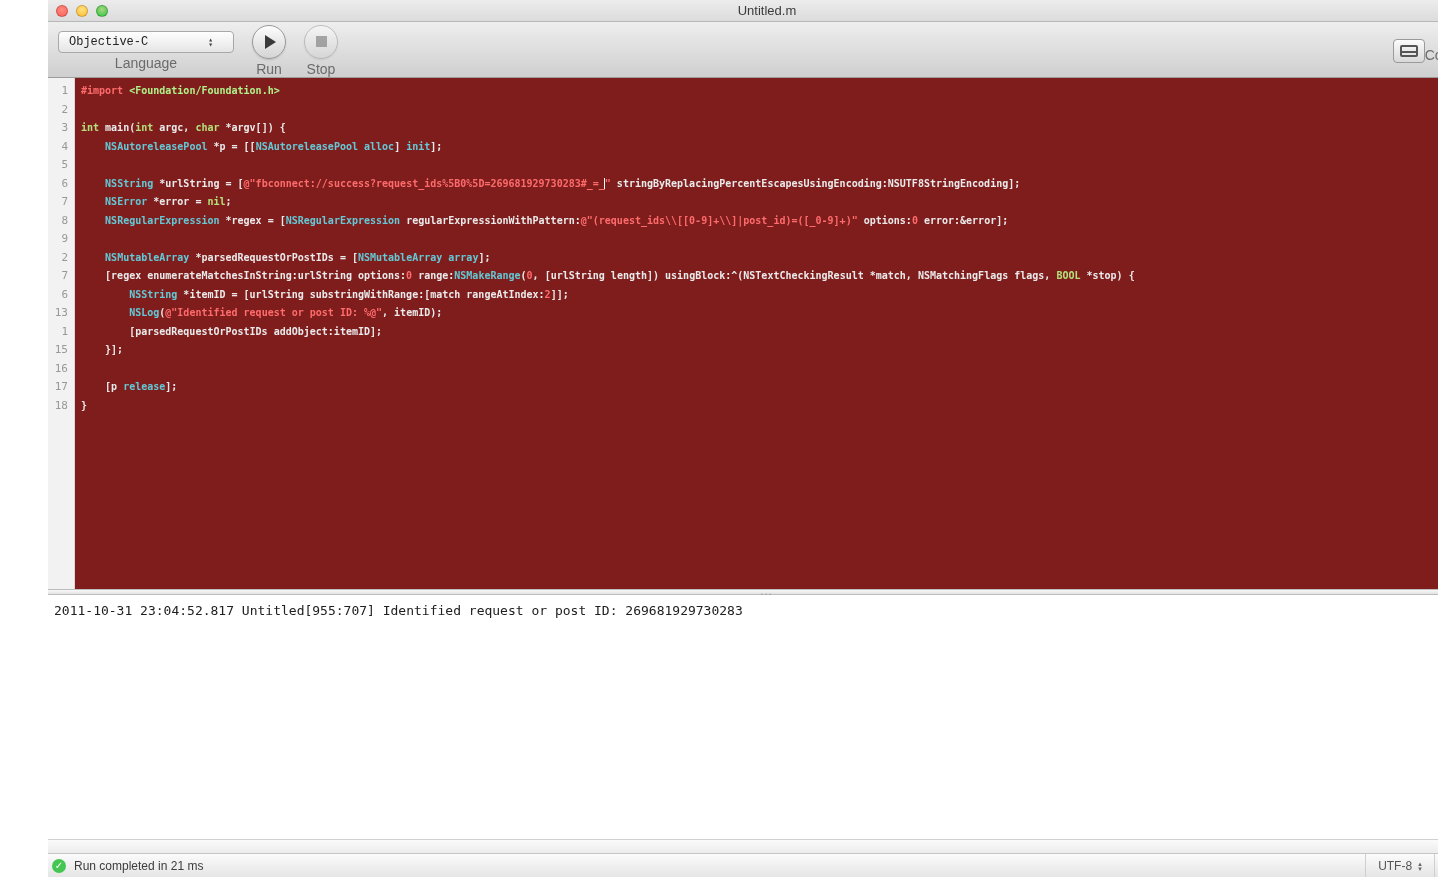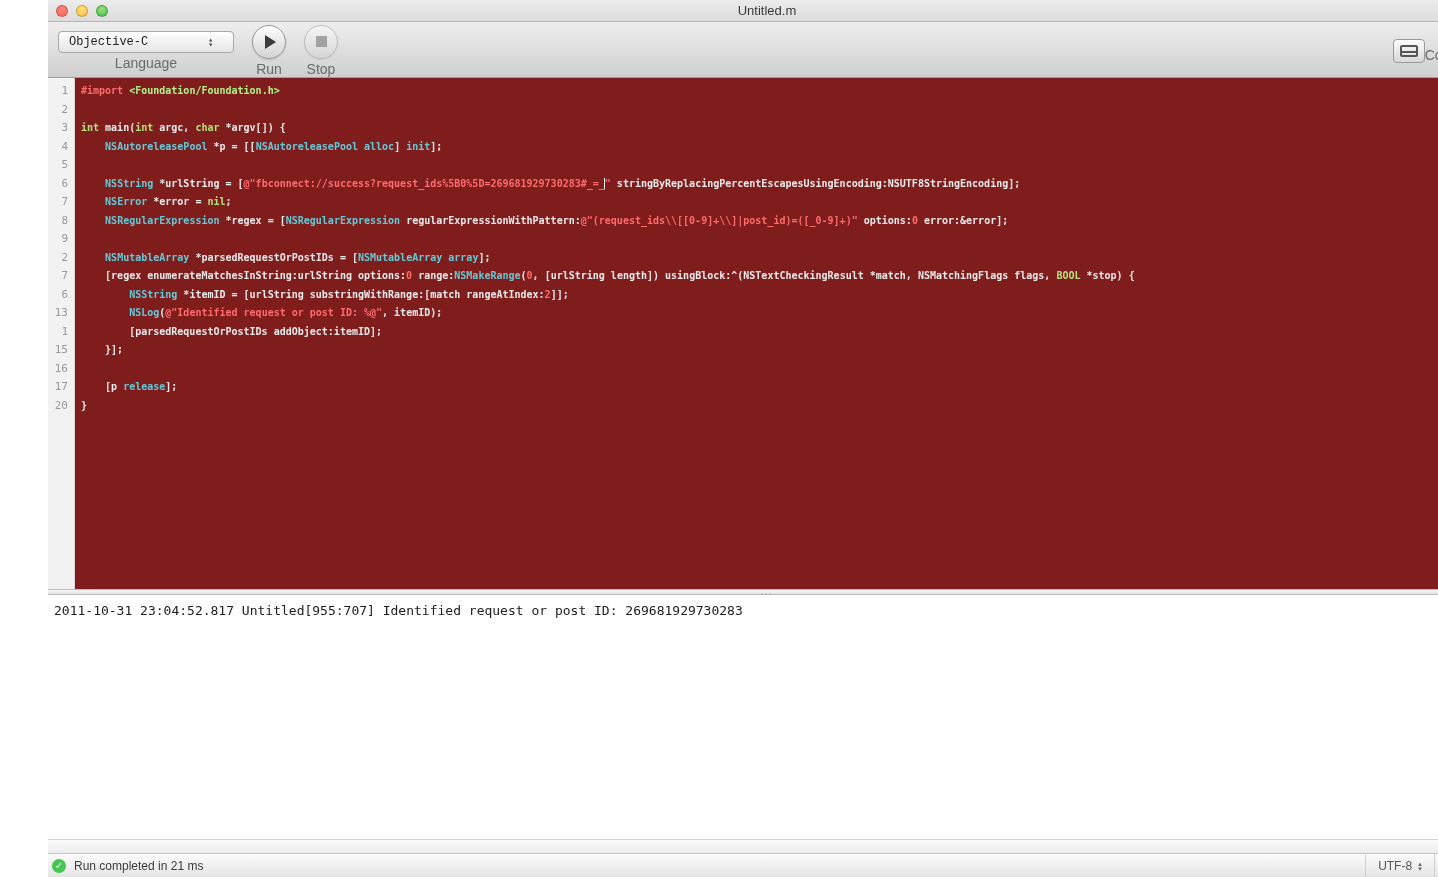--- a/index.html
+++ b/index.html
@@ -174,21 +174,21 @@
           <div>8</div>
           <div>9</div>
           <div>2</div>
           <div>7</div>
           <div>6</div>
           <div>13</div>
           <div>1</div>
           <div>15</div>
           <div>16</div>
           <div>17</div>
-          <div>20</div>
+          <div>18</div>
         </div>
       <div class="code"><span class="c-pre">#import</span> <span class="c-head">&lt;Foundation/Foundation.h&gt;</span>
 
 <span class="c-kw">int</span><span> main(</span><span class="c-kw">int</span><span> argc, </span><span class="c-kw">char</span><span> *argv[]) {</span>
     <span class="c-type">NSAutoreleasePool</span><span> *p = [[</span><span class="c-type">NSAutoreleasePool</span> <span class="c-msg">alloc</span><span>] </span><span class="c-msg">init</span><span>];</span>
 
     <span class="c-type">NSString</span><span> *urlString = [</span><span class="c-str">@"fbconnect://success?request_ids%5B0%5D=269681929730283#_=_</span><span class="cursor"></span><span class="c-str">"</span><span> stringByReplacingPercentEscapesUsingEncoding:NSUTF8StringEncoding];</span>
     <span class="c-type">NSError</span><span> *error = </span><span class="c-kw">nil</span><span>;</span>
     <span class="c-type">NSRegularExpression</span><span> *regex = [</span><span class="c-type">NSRegularExpression</span><span> regularExpressionWithPattern:</span><span class="c-str">@"(request_ids\\[[0-9]+\\]|post_id)=([_0-9]+)"</span><span> options:</span><span class="c-num">0</span><span> error:&amp;error];</span>
 

